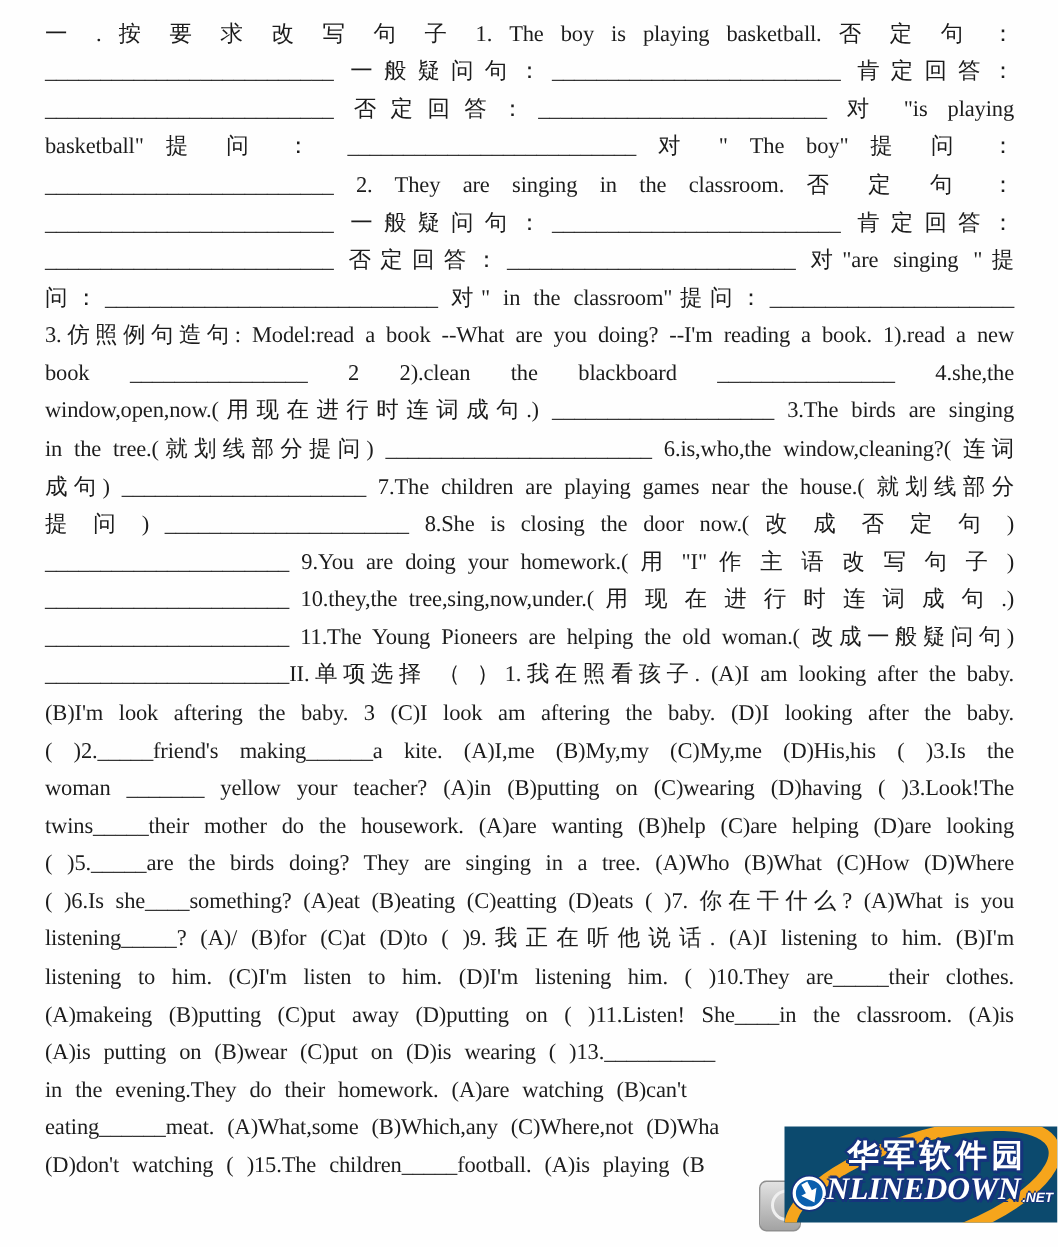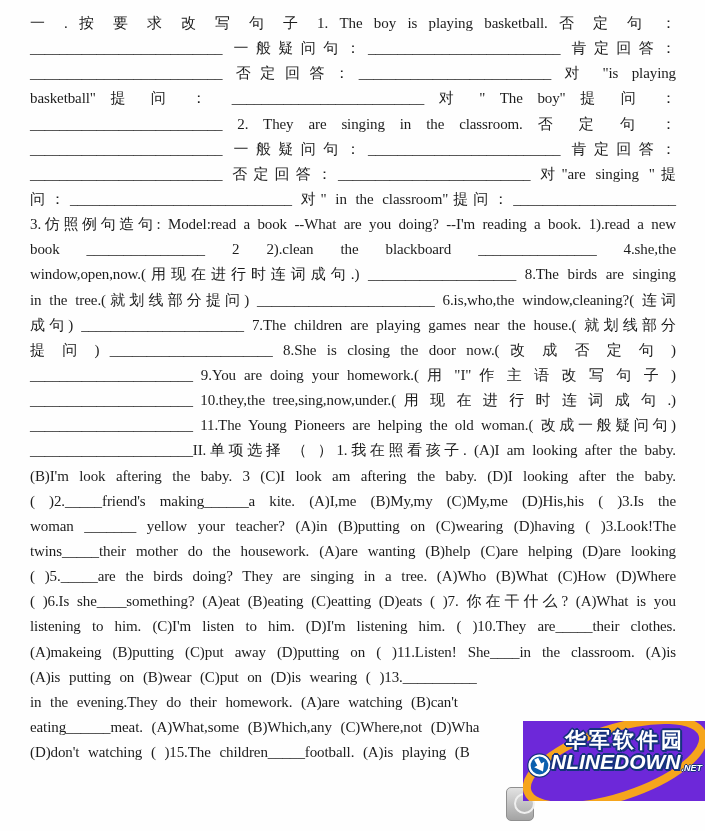--- a/index.html
+++ b/index.html
@@ -43,23 +43,23 @@
   }
   .grey-icon .ring{
     position:absolute;left:7px;top:5px;
     width:17px;height:17px;
     border:2px solid #efefef;
     border-radius:50%;
   }
   
   .watermark{
     position:absolute;
-    left:523px;top:721px;
-    width:182px;height:80px;
-    background:#6d28d9;
+    left:523px;top:751px;
+    width:182px;height:64px;
+    background:#0c4a6e;
     overflow:hidden;
     z-index:2;
     font-family:"Liberation Sans","DejaVu Sans",sans-serif;
   }
   .watermark .swoosh{position:absolute;left:0;top:0;}
   .wm-name{
     position:absolute;left:42px;top:5px;
     font-size:21px;font-weight:bold;
     letter-spacing:3px;
     color:#ffffff;
@@ -71,20 +71,21 @@
     position:absolute;left:3px;top:29px;
     display:flex;align-items:flex-start;
   }
   .o-badge{flex:0 0 auto;margin-top:2px;}
   .wm-domain-text{
     font-size:21px;font-weight:bold;font-style:italic;
     color:#ffffff;margin-left:-2px;
     text-shadow:-2px 0 0 #16337d,2px 0 0 #16337d,0 -2px 0 #16337d,0 2px 0 #16337d,
                 -1px -1px 0 #16337d,1px -1px 0 #16337d,-1px 1px 0 #16337d,2px 2px 0 #16337d;
     white-space:nowrap;
+    font-family:Liberation Serif, serif;
   }
   .wm-tld{
     font-size:9px;font-weight:bold;font-style:italic;
     color:#ffffff;margin-top:13px;margin-left:1px;
     text-shadow:-1px 0 0 #16337d,1px 0 0 #16337d,0 -1px 0 #16337d,0 1px 0 #16337d;
     white-space:nowrap;
     text-align:right;
   }
 </style>
 </head>
@@ -96,34 +97,35 @@
     <div class="ln">一 . 按 要 求 改 写 句 子  1. The boy is playing basketball. 否 定 句 ：</div>
     <div class="ln">__________________________ 一般疑问句：__________________________ 肯定回答：</div>
     <div class="ln">__________________________ 否定回答：__________________________ 对 "is playing</div>
     <div class="ln">basketball" 提 问 ： __________________________ 对 " The boy" 提 问 ：</div>
     <div class="ln">__________________________ 2. They are singing in the classroom. 否 定 句 ：</div>
     <div class="ln">__________________________ 一般疑问句：__________________________ 肯定回答：</div>
     <div class="ln">__________________________ 否定回答：__________________________ 对"are singing "提</div>
     <div class="ln">问：______________________________ 对" in the classroom"提问：______________________</div>
     <div class="ln">3.仿照例句造句: Model:read a book --What are you doing? --I'm reading a book. 1).read a new</div>
     <div class="ln">book ________________ 2  2).clean the blackboard ________________ 4.she,the</div>
-    <div class="ln">window,open,now.(用现在进行时连词成句.) ____________________ 8.The birds are singing</div>
+    <div class="ln">window,open,now.(用现在进行时连词成句.) ____________________ 3.The birds are singing</div>
     <div class="ln">in the tree.(就划线部分提问) ________________________ 6.is,who,the window,cleaning?( 连词</div>
     <div class="ln">成句) ______________________ 7.The children are playing games near the house.( 就划线部分</div>
     <div class="ln">提 问 ) ______________________ 8.She is closing the door now.( 改 成 否 定 句 )</div>
     <div class="ln">______________________ 9.You are doing your homework.( 用 "I" 作 主 语 改 写 句 子 )</div>
     <div class="ln">______________________ 10.they,the tree,sing,now,under.( 用 现 在 进 行 时 连 词 成 句 .)</div>
     <div class="ln">______________________ 11.The Young Pioneers are helping the old woman.( 改成一般疑问句)</div>
     <div class="ln">______________________II.单项选择 （ ）1.我在照看孩子. (A)I am looking after the baby.</div>
     <div class="ln">(B)I'm look aftering the baby. 3 (C)I look am aftering the baby. (D)I looking after the baby.</div>
     <div class="ln">( )2._____friend's making______a kite. (A)I,me (B)My,my (C)My,me (D)His,his ( )3.Is the</div>
     <div class="ln">woman _______ yellow your teacher? (A)in (B)putting on (C)wearing (D)having ( )3.Look!The</div>
     <div class="ln">twins_____their mother do the housework. (A)are wanting (B)help (C)are helping (D)are looking</div>
     <div class="ln">( )5._____are the birds doing? They are singing in a tree. (A)Who (B)What (C)How (D)Where</div>
     <div class="ln">( )6.Is she____something? (A)eat (B)eating (C)eatting (D)eats ( )7. 你在干什么? (A)What is you</div>
+    <div class="ln">listening_____? (A)/ (B)for (C)at (D)to ( )9.我正在听他说话. (A)I listening to him. (B)I'm</div>
     <div class="ln">listening to him. (C)I'm listen to him. (D)I'm listening him. ( )10.They are_____their clothes.</div>
     <div class="ln">(A)makeing (B)putting (C)put away (D)putting on ( )11.Listen! She____in the classroom. (A)is</div>
     <div class="ln cut">(A)is putting on (B)wear (C)put on (D)is wearing ( )13.__________</div>
     <div class="ln cut">in the evening.They do their homework. (A)are watching (B)can't</div>
     <div class="ln cut">eating______meat. (A)What,some (B)Which,any (C)Where,not (D)Wha</div>
     <div class="ln cut">(D)don't watching ( )15.The children_____football. (A)is playing (B</div>
   </div>
 
   <div class="grey-icon">
     <div class="ring"></div>

